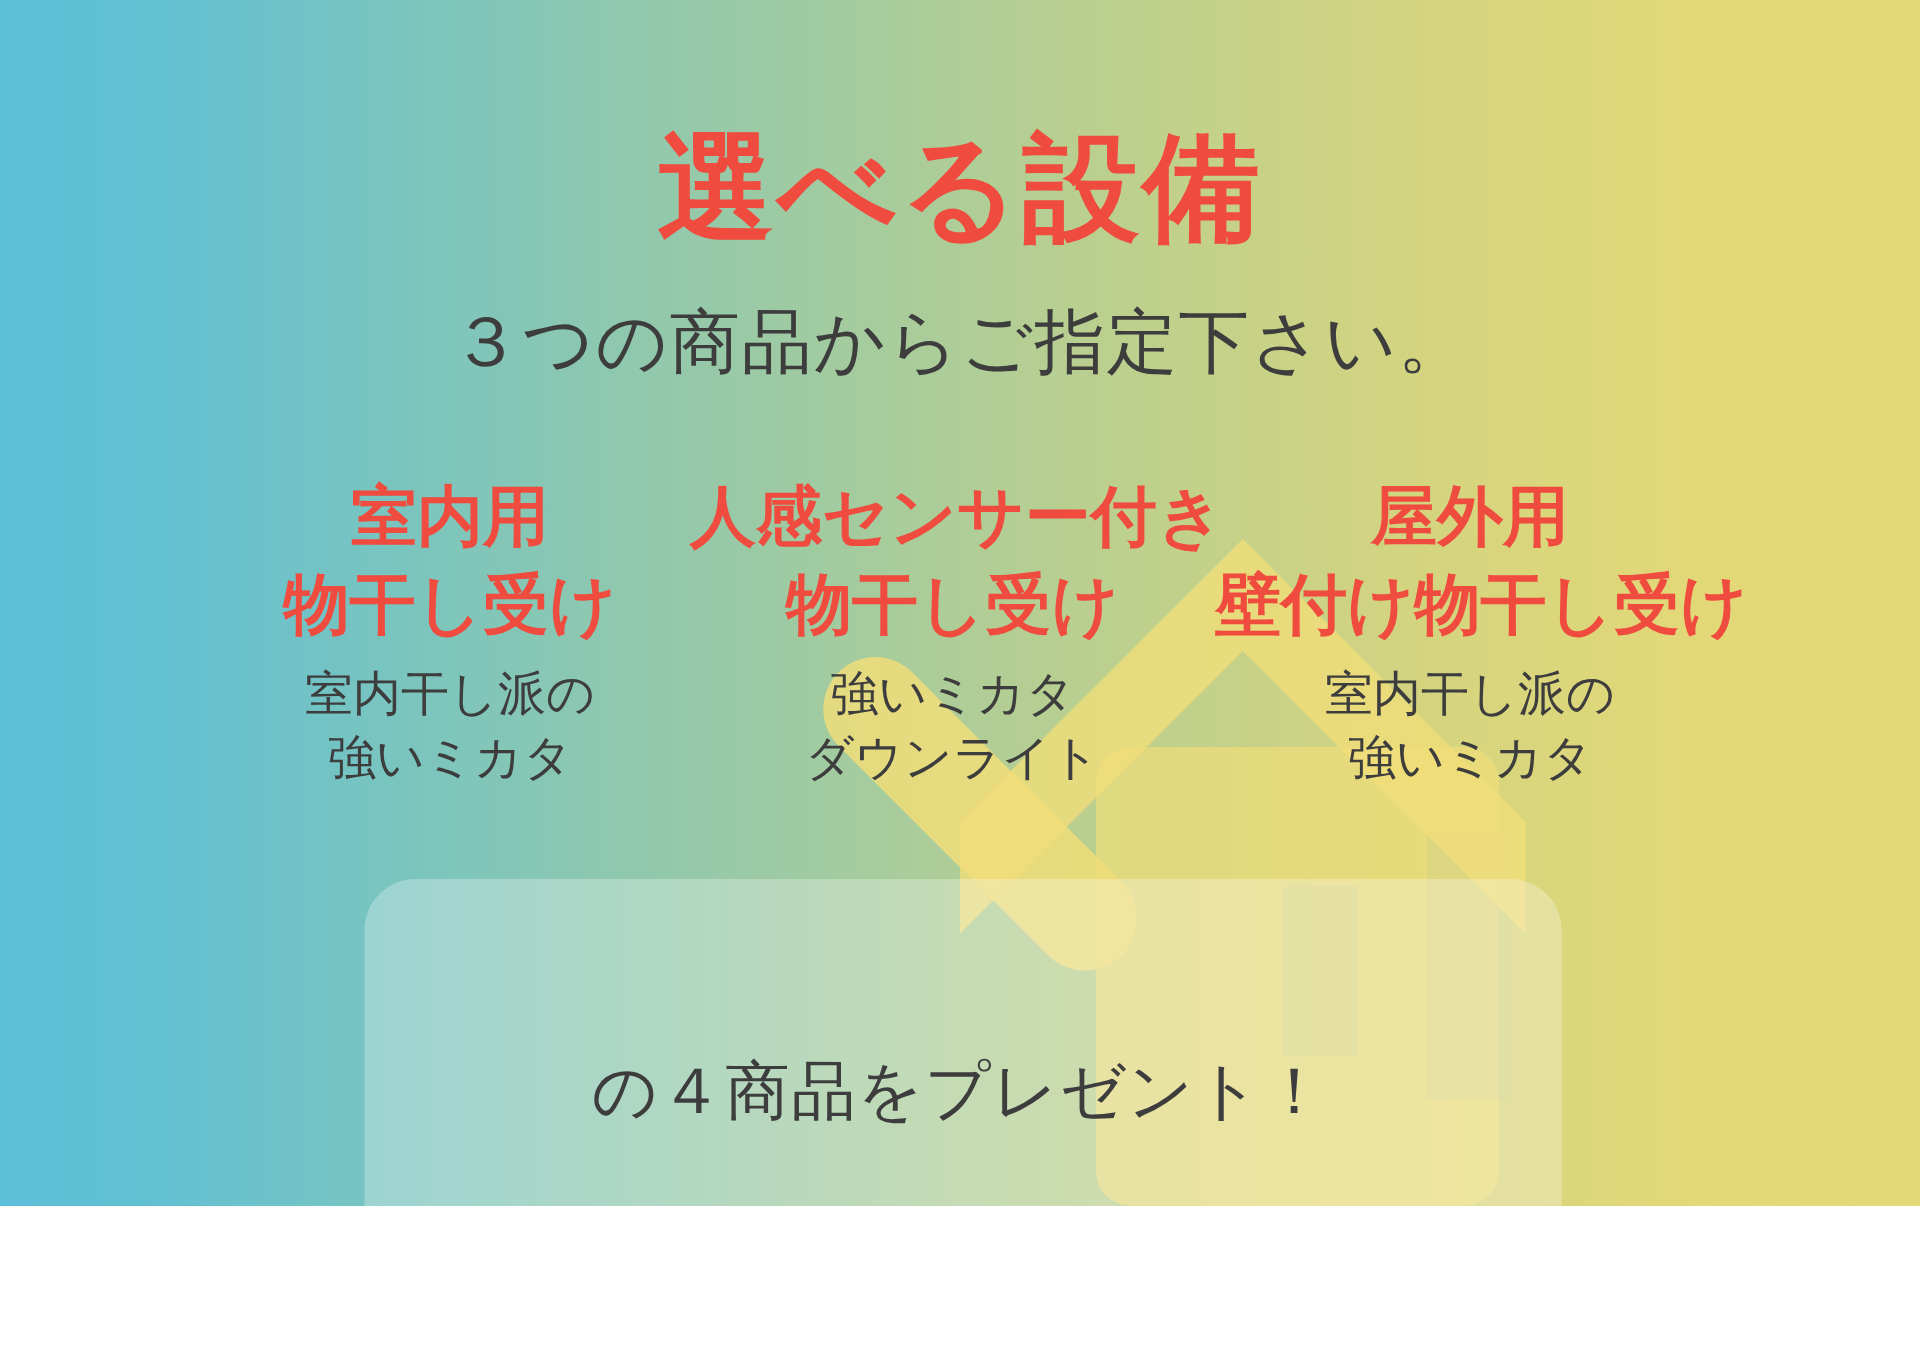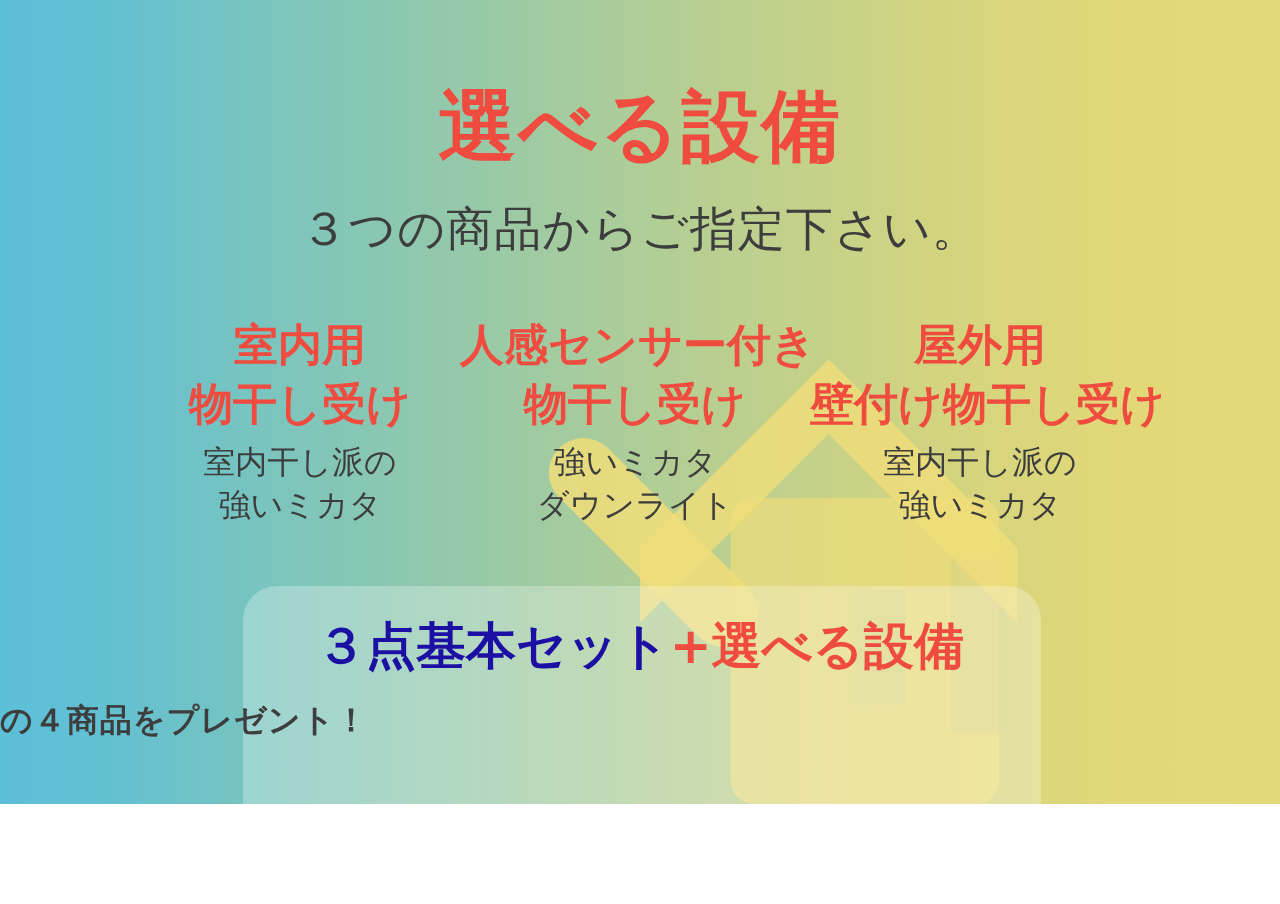--- a/index.html
+++ b/index.html
@@ -121,23 +121,23 @@
     white-space: nowrap;
   }
   .promo-head .seg-blue { color: #1b0fa4; }
   .promo-head .seg-red  { color: #ef4b3e; }
 
   .promo-body {
     position: absolute;
     left: 0;
     top: 698px;
     width: 1280px;
-    text-align: left;
-    font-size: 32px;
-    font-weight: 700;
+    text-align: center;
+    font-size: 43px;
+    font-weight: 400;
     color: #3d3d3d;
     line-height: 1.42;
     letter-spacing: 1px;
   }
   .promo-body .promo-line { display: block; }
 </style>
 </head>
 <body>
 
 <div id="poster">
@@ -192,21 +192,18 @@
         <span class="col-line">壁付け物干し受け</span>
       </div>
       <div class="col-desc">
         <span class="col-line">室内干し派の</span>
         <span class="col-line">強いミカタ</span>
       </div>
     </div>
 
   </div>
 
-  <div class="promo-head">
-    <span class="seg-blue">３点基本セット</span><span class="seg-red">+</span><span class="seg-red">選べる設備</span>
-  </div>
 
   <div class="promo-body">
     <span class="promo-line">の４商品をプレゼント！</span>
   </div>
 
 </div>
 
 </body></html>

